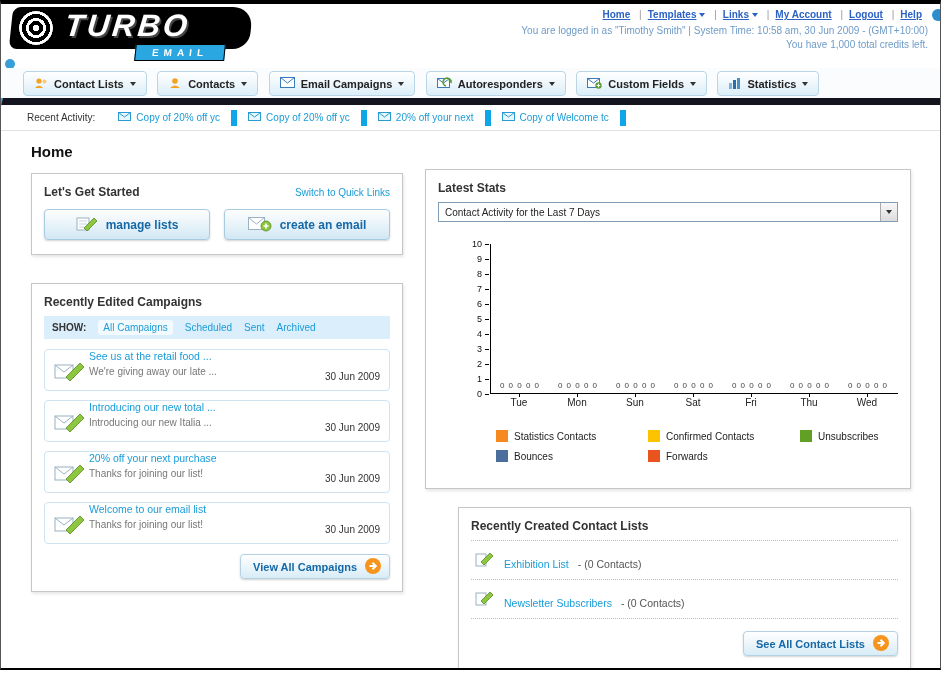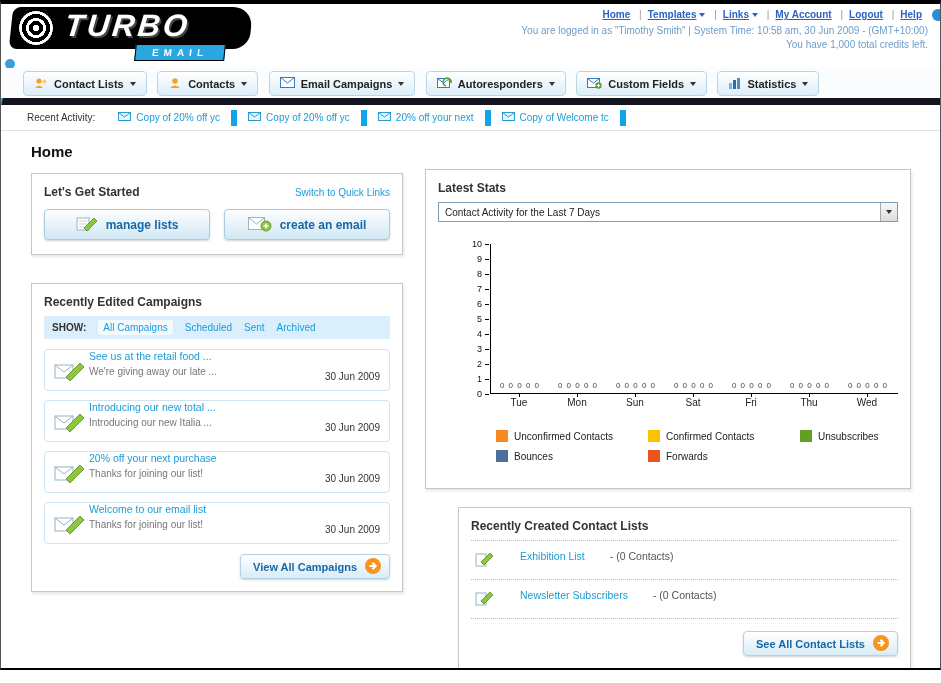--- a/index.html
+++ b/index.html
@@ -102,21 +102,21 @@
   .x-labels span { position: absolute; width: 58px; text-align: center; font-size: 10px; color: #222; }
   .x-labels span::before { content: ""; position: absolute; top: -3px; left: 50%; width: 1px; height: 3px; background: #000; }
   .legend { position: absolute; left: 46px; top: 186px; font-size: 10px; color: #222; }
   .legend-row { display: flex; margin-bottom: 8px; }
   .legend-item { display: flex; align-items: center; gap: 6px; width: 152px; }
   .swatch { width: 12px; height: 12px; display: inline-block; }
 
   
   .contacts-box { margin-top: 18px; margin-left: 33px; }
   .cl-list { margin: 0 12px; border-top: 1px dotted #bbb; }
-  .cl-item { display: flex; align-items: flex-start; gap: 25px; padding: 9px 4px; border-bottom: 1px dotted #bbb;
+  .cl-item { display: flex; align-items: flex-end; gap: 9px; padding: 9px 4px; border-bottom: 1px dotted #bbb;
              font-size: 10.5px; cursor: pointer; }
   .cl-name { color: #1a9cd8; }
   .cl-detail { color: #555; }
   .see-all-row { display: flex; justify-content: flex-end; padding: 12px 12px 12px; }
 </style>
 </head>
 <body>
 
 <div class="page">
 
@@ -404,21 +404,21 @@
             <span style="left:116px">Sun</span>
             <span style="left:174px">Sat</span>
             <span style="left:232px">Fri</span>
             <span style="left:290px">Thu</span>
             <span style="left:348px">Wed</span>
           </div>
           <div class="legend">
             <div class="legend-row">
               <span class="legend-item">
                 <span class="swatch" style="background-color: rgb(246, 137, 31);"></span>
-                <span>Unconfirmed Contacts</span>
+                <span>Statistics Contacts</span>
               </span>
               <span class="legend-item">
                 <span class="swatch" style="background-color: rgb(253, 195, 0);"></span>
                 <span>Confirmed Contacts</span>
               </span>
               <span class="legend-item">
                 <span class="swatch" style="background-color: rgb(97, 160, 36);"></span>
                 <span>Unsubscribes</span>
               </span>
             </div>

